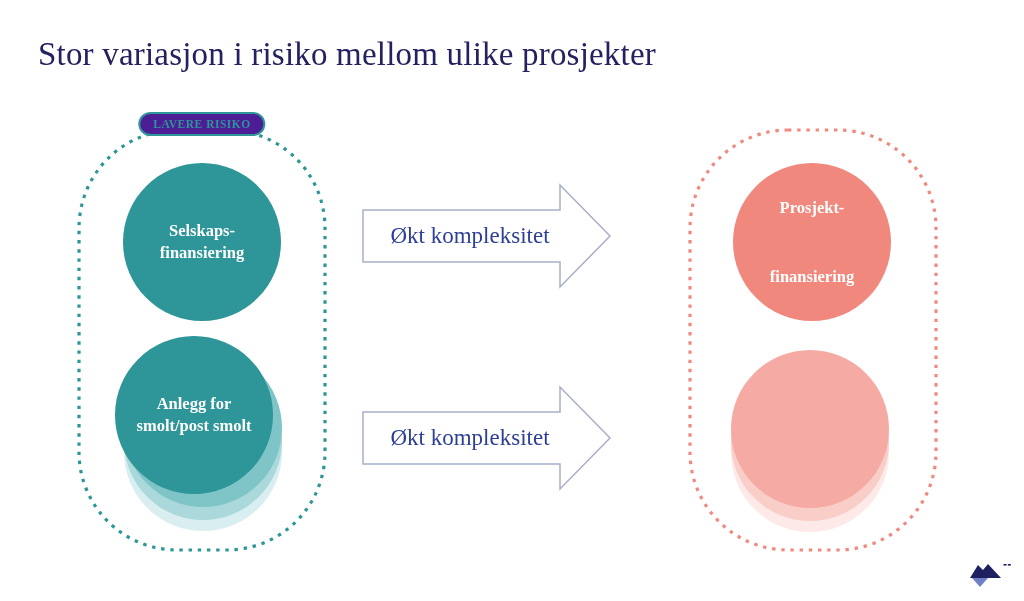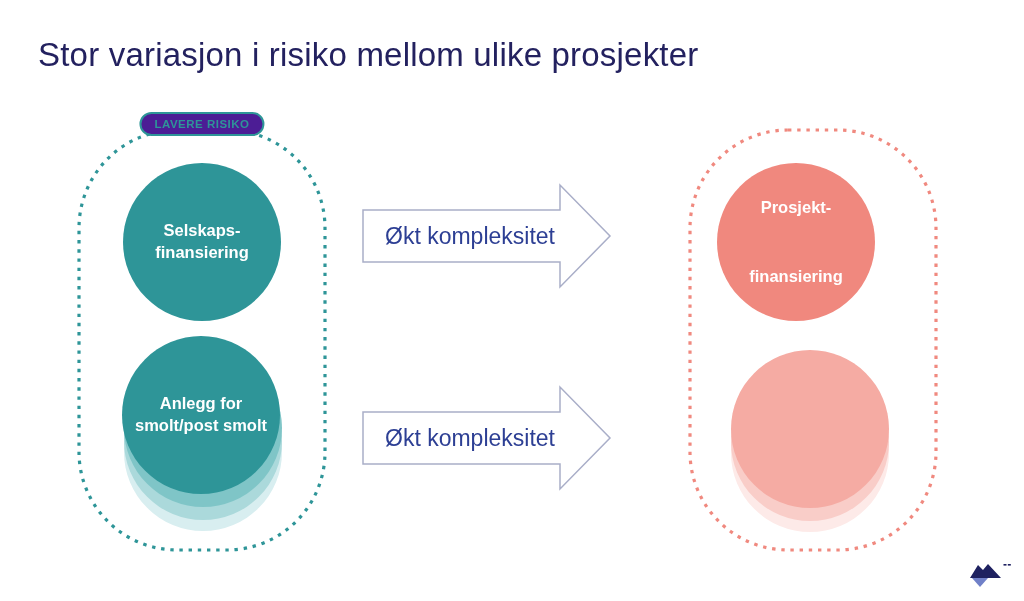--- a/index.html
+++ b/index.html
@@ -1,18 +1,18 @@
 <!DOCTYPE html>
 <html><head>
 <meta charset="utf-8">
 <style>
   html,body { margin:0; padding:0; background:#ffffff; }
   .slide {
     position:relative; width:1024px; height:601px; background:#ffffff;
-    font-family:Liberation Sans, sans-serif; overflow:hidden;
+    font-family:Liberation Serif, serif; overflow:hidden;
   }
   .title {
     position:absolute; left:38px; top:36px;
     font-size:33px; font-weight:400; color:#23215f; letter-spacing:0.2px;
     white-space:nowrap;
   }
   .group { position:absolute; top:128px; width:250px; height:424px; }
   .group-left  { left:77px; }
   .group-right { left:688px; }
   .group-border { position:absolute; left:0; top:0; }
@@ -63,32 +63,32 @@
     <div class="badge">LAVERE RISIKO</div>
 
     <div class="circle" style="left:46px; top:35px;">
       <span>Selskaps-</span>
       <span>finansiering</span>
     </div>
 
     <div class="echo t-echo3" style="left:47px; top:245px;"></div>
     <div class="echo t-echo2" style="left:47px; top:234px;"></div>
     <div class="echo t-echo1" style="left:47px; top:221px;"></div>
-    <div class="circle" style="left:45px; top:208px;">
+    <div class="circle" style="left:38px; top:208px;">
       <span>Anlegg for</span>
       <span>smolt/post smolt</span>
     </div>
   </div>
 
   <div class="group group-right">
     <svg class="group-border" width="250" height="424" viewBox="0 0 250 424">
       <rect x="2" y="2" width="246" height="420" rx="98" ry="98" fill="none" stroke="#f0897f" stroke-width="3.2" stroke-dasharray="3.4 5.8"></rect>
     </svg>
 
-    <div class="circle" style="left:29px; top:35px;gap:47px;">
+    <div class="circle" style="left:45px; top:35px;gap:47px;">
       <span>Prosjekt-</span>
       <span>finansiering</span>
     </div>
 
     <div class="echo s-echo3" style="left:43px; top:246px;"></div>
     <div class="echo s-echo2" style="left:43px; top:235px;"></div>
     <div class="echo s-echo1" style="left:43px; top:222px;"></div>
   </div>
 
   <div class="arrow arrow-1">

